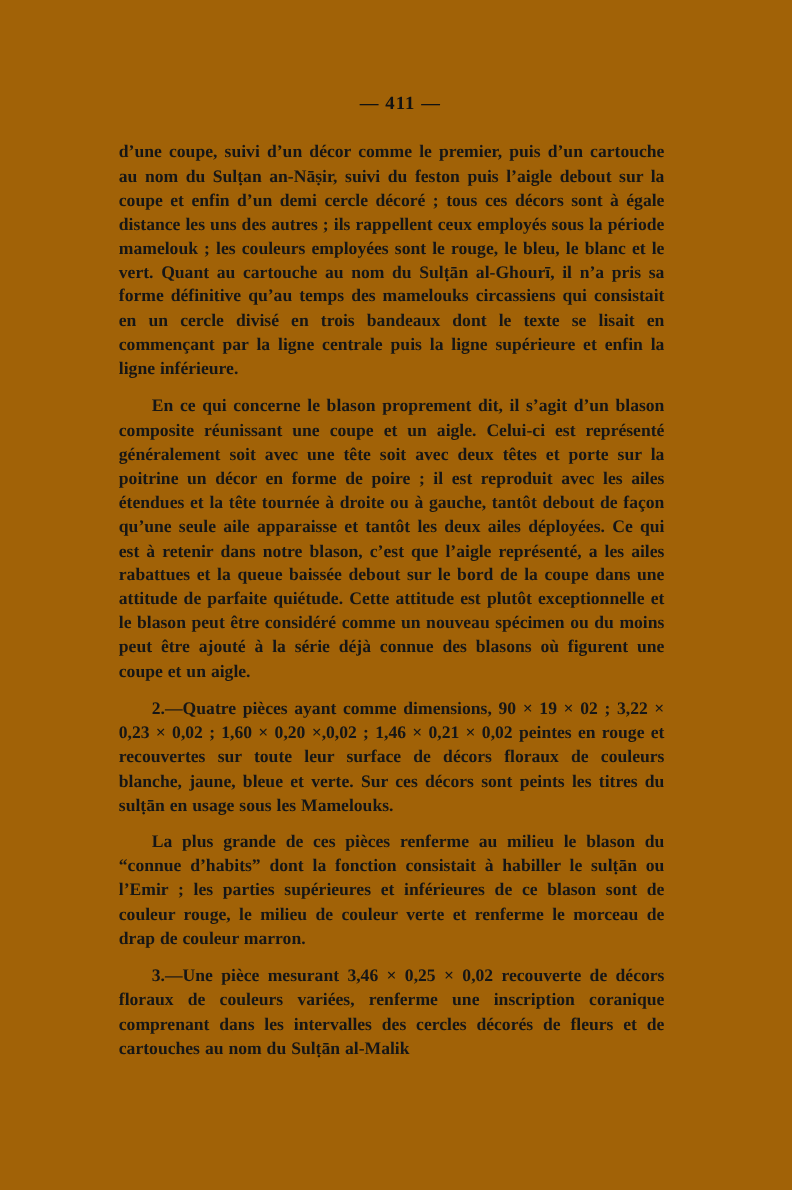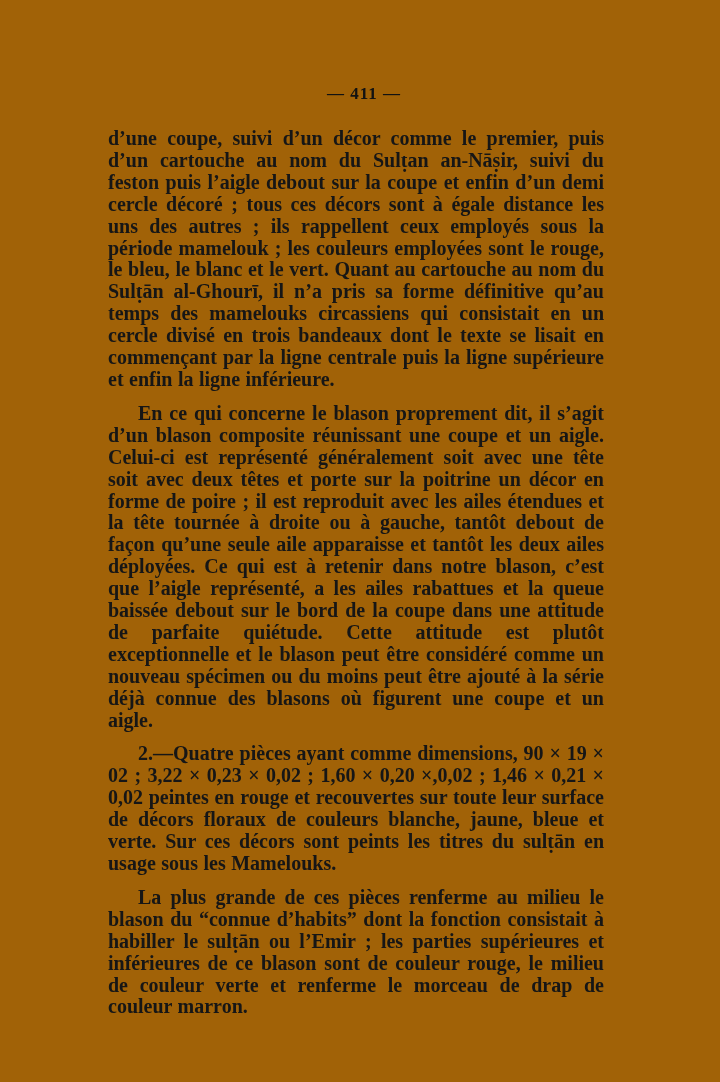--- a/index.html
+++ b/index.html
@@ -21,21 +21,21 @@
     }
     .page-number {
       text-align: center;
       font-size: 17px;
       font-weight: bold;
       letter-spacing: 1px;
       margin-bottom: 24px;
       color: #121212;
     }
     p.body-par {
-      font-size: 20px;
+      font-size: 16px;
       line-height: 21.9px;
       text-align: justify;
       margin: 0 16px 12px 0;
       font-weight: 600;
       word-spacing: 0.5px;
       hyphens: none;
     }
     p.indent {
       text-indent: 30px;
       font-family: Liberation Serif, serif;
@@ -48,13 +48,14 @@
   <div class="page-number">— 411 —</div>
 
   <p class="body-par">d’une coupe, suivi d’un décor comme le premier, puis d’un cartouche au nom du Sulṭan an-Nāṣir, suivi du feston puis l’aigle debout sur la coupe et enfin d’un demi cercle décoré ; tous ces décors sont à égale distance les uns des autres ; ils rappellent ceux employés sous la période mamelouk ; les couleurs employées sont le rouge, le bleu, le blanc et le vert. Quant au cartouche au nom du Sulṭān al-Ghourī, il n’a pris sa forme définitive qu’au temps des mamelouks circassiens qui consistait en un cercle divisé en trois bandeaux dont le texte se lisait en commençant par la ligne centrale puis la ligne supérieure et enfin la ligne inférieure.</p>
 
   <p class="body-par indent">En ce qui concerne le blason proprement dit, il s’agit d’un blason composite réunissant une coupe et un aigle. Celui-ci est représenté généralement soit avec une tête soit avec deux têtes et porte sur la poitrine un décor en forme de poire ; il est reproduit avec les ailes étendues et la tête tournée à droite ou à gauche, tantôt debout de façon qu’une seule aile apparaisse et tantôt les deux ailes déployées. Ce qui est à retenir dans notre blason, c’est que l’aigle représenté, a les ailes rabattues et la queue baissée debout sur le bord de la coupe dans une attitude de parfaite quiétude. Cette attitude est plutôt exceptionnelle et le blason peut être considéré comme un nouveau spécimen ou du moins peut être ajouté à la série déjà connue des blasons où figurent une coupe et un aigle.</p>
 
   <p class="body-par indent">2.—Quatre pièces ayant comme dimensions, 90 × 19 × 02 ; 3,22 × 0,23 × 0,02 ; 1,60 × 0,20 ×,0,02 ; 1,46 × 0,21 × 0,02 peintes en rouge et recouvertes sur toute leur surface de décors floraux de couleurs blanche, jaune, bleue et verte. Sur ces décors sont peints les titres du sulṭān en usage sous les Mamelouks.</p>
 
   <p class="body-par indent">La plus grande de ces pièces renferme au milieu le blason du “connue d’habits” dont la fonction consistait à habiller le sulṭān ou l’Emir ; les parties supérieures et inférieures de ce blason sont de couleur rouge, le milieu de couleur verte et renferme le morceau de drap de couleur marron.</p>
 
+  <p class="body-par indent">3.—Une pièce mesurant 3,46 × 0,25 × 0,02 recouverte de décors floraux de couleurs variées, renferme une inscription coranique comprenant dans les intervalles des cercles décorés de fleurs et de cartouches au  nom du Sulṭān al-Malik</p>
 </div>
 
 </body></html>

